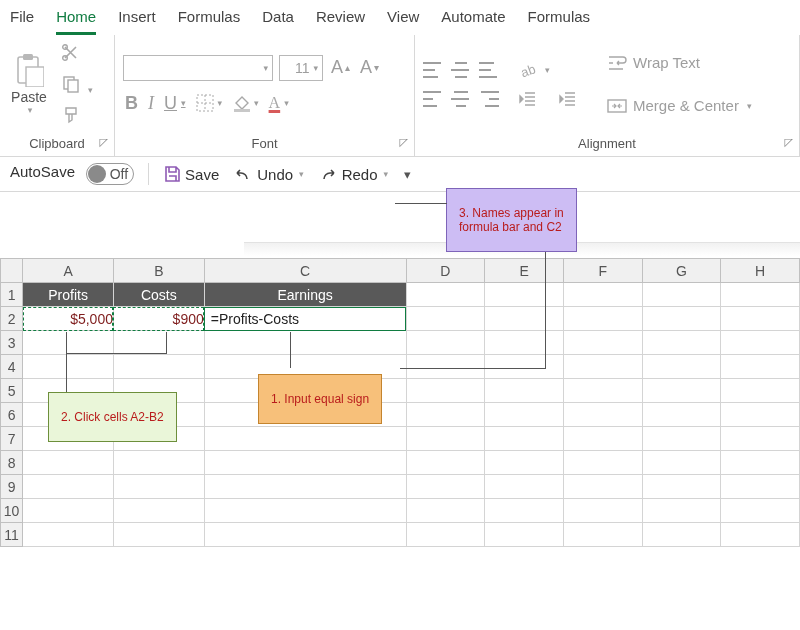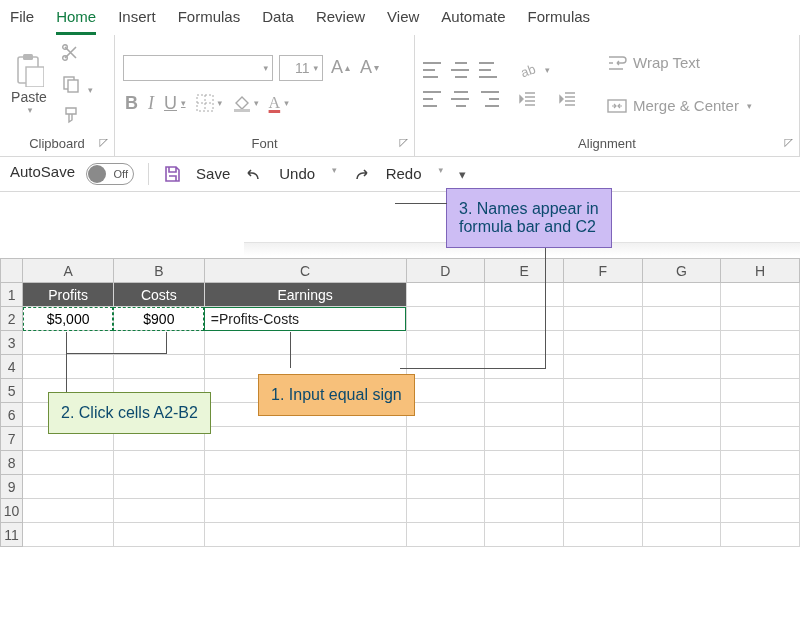--- a/index.html
+++ b/index.html
@@ -46,22 +46,22 @@
   .tri{display:flex;gap:8px}
   .tri .al{width:20px;height:16px;display:flex;flex-direction:column;justify-content:space-between}
   .tri .al i{display:block;height:2px;background:var(--text-light)}
   .wrap-merge{display:flex;flex-direction:column;gap:25px;margin-left:20px}
   .wm{display:flex;align-items:center;gap:6px;color:var(--text-light);font-size:15px}
   
   .qat{display:flex;align-items:center;gap:14px;padding:6px 10px;border-bottom:1px solid var(--border);font-size:15px;color:#333}
   .autosave{display:flex;align-items:flex-start;gap:11px}
   .toggle{width:48px;height:22px;border:1px solid #9a9a9a;border-radius:11px;display:flex;align-items:center;padding:1px;background:#fff;position:relative}
   .toggle .knob{width:18px;height:18px;border-radius:50%;background:#8a8a8a}
-  .toggle .off{font-size:11px;color:#555;position:absolute;right:5px}
-  .qat-item{display:flex;align-items:flex-start;gap:15px;color:#333}
+  .toggle .off{font-size:14px;color:#555;position:absolute;right:5px}
+  .qat-item{display:flex;align-items:center;gap:4px;color:#333}
   .qat-item svg{color:#333}
   .sep{width:1px;height:22px;background:var(--border)}
   
   .fbar-wrap{position:relative;height:66px}
   .fbar{display:flex;align-items:center;gap:6px;padding:8px 8px 0 8px}
   .namebox{width:90px;height:26px;border:1px solid var(--border-dk);display:flex;align-items:center;padding:0 6px;font-size:14px;color:#333;background:#fff;position:relative}
   .namebox .dd{position:absolute;right:4px;font-size:11px;color:#666}
   .fx-btn{display:flex;align-items:center;gap:10px}
   .fx-btn span{font-size:18px}
   .fx-x{color:#c0504d}
@@ -72,25 +72,25 @@
   
   .grid{position:relative}
   table.sheet{border-collapse:collapse;width:100%;table-layout:fixed}
   .sheet th,.sheet td{border:1px solid var(--grid-border);height:24px;padding:0;font-size:14px}
   .sheet .corner{width:22px;background:var(--grid-header-bg)}
   .sheet thead th{background:var(--grid-header-bg);color:#555;font-weight:normal;border-color:var(--grid-header-border);text-align:center}
   .sheet tbody th{width:22px;background:var(--grid-header-bg);color:#555;font-weight:normal;text-align:center;border-color:var(--grid-header-border)}
   .sheet td{background:#fff}
   .colA{width:90px}.colB{width:90px}.colC{width:200px}.colD,.colE,.colF,.colG,.colH{width:78px}
   .hdr{background:#595959!important;color:#fff;text-align:center;font-size:15px}
-  .val{text-align:center;color:#000000}
+  .val{text-align:right;color:#7f1d1d}
   .formula-cell{text-align:left;padding:0 6px!important;color:#222}
   .selA2B2{outline:1.5px dashed #107c41;outline-offset:-1px}
   
-  .callout{position:absolute;border:1px solid;padding:11px 12px;font-size:16px;color:#0c4a6e;white-space:nowrap}
+  .callout{position:absolute;border:1px solid;padding:17px 12px;font-size:12px;color:#b91c1c;white-space:nowrap}
   .c-green{background:#eaf6d9;border-color:#6d8f3b}
   .c-orange{background:#f7c07a;border-color:#c4842e}
   .c-purple{background:#cdbdf4;border-color:#7e64b9}
   .connector{position:absolute;background:#555}
 </style>
 </head>
 <body>
 
 <div class="menubar">
   <span>File</span>

